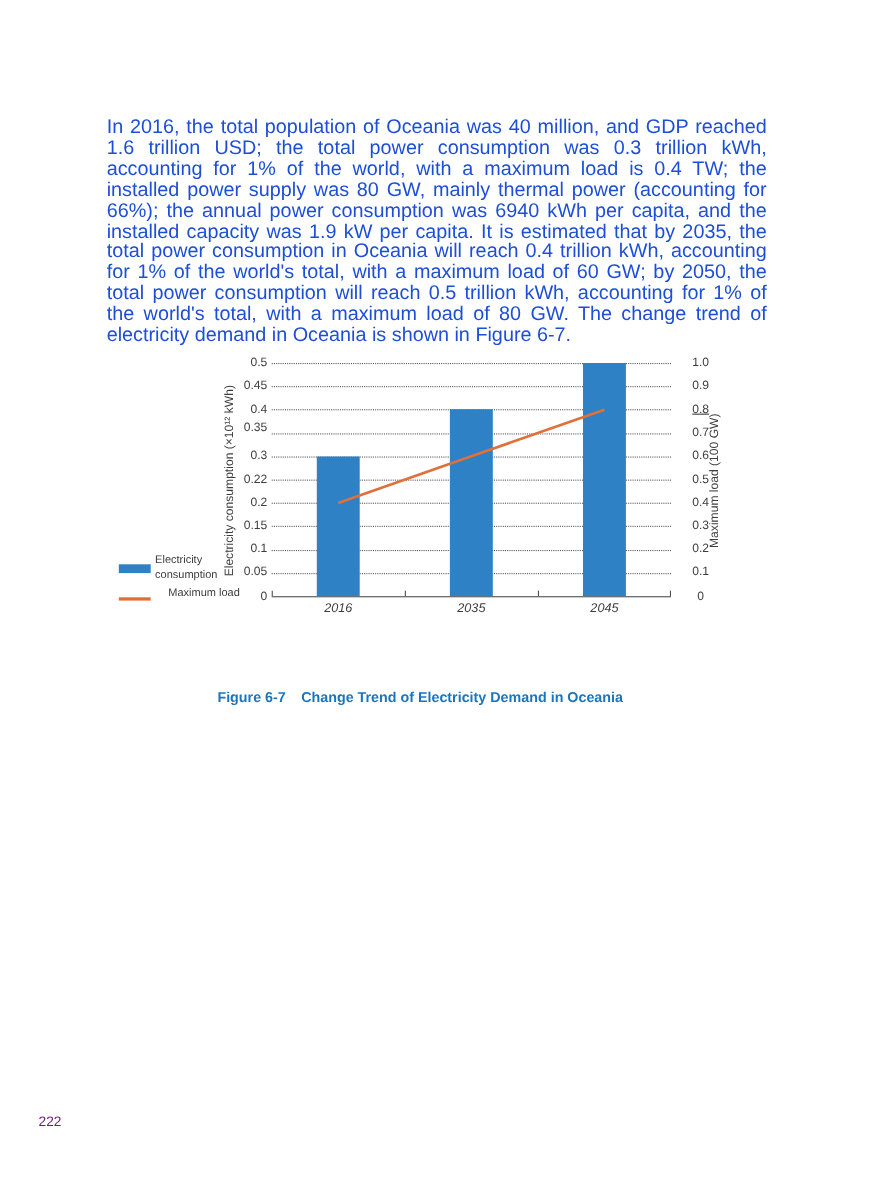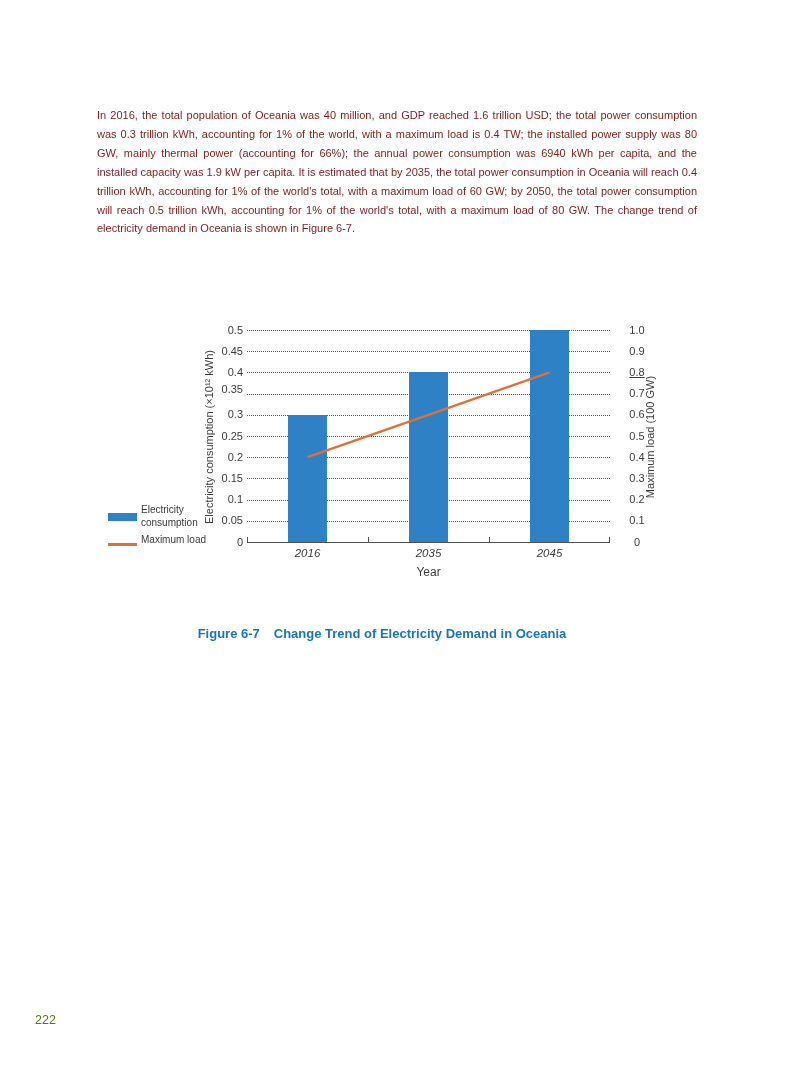--- a/index.html
+++ b/index.html
@@ -2,21 +2,21 @@
 <html><head>
 <meta charset="utf-8">
 <style>
   html,body { margin:0; padding:0; }
   body {
     width:793px; height:1077px; position:relative; background:#ffffff;
     font-family:"Liberation Sans", sans-serif; overflow:hidden;
   }
   #paragraph {
     position:absolute; left:97px; top:106px; width:600px;
-    font-size:11px; line-height:18.9px; text-align:justify; color:#7f1d1d;
+    font-size:18px; line-height:18.9px; text-align:justify; color:#1d4ed8;
   }
   #figure { position:absolute; left:99px; top:320px; width:570px; height:272px; }
   #plot {
     position:absolute; left:148px; top:10px; width:363px; height:212px;
     border-bottom:1.5px solid #4f4f4f;
   }
   .gridline { position:absolute; left:0; width:100%; height:0; border-top:1px dotted #5a5a5a; }
   .bar { position:absolute; bottom:0; width:39px; }
   .axis-tick { position:absolute; bottom:0; width:1px; height:5px; background:#4f4f4f; }
   .ytick-label { position:absolute; font-size:11px; color:#3d3d3d; height:13px; line-height:13px; }
@@ -27,27 +27,27 @@
   .axis-title {
     position:absolute; width:220px; height:14px; font-size:11px; color:#3d3d3d;
     text-align:center; transform:rotate(-90deg); line-height:14px; white-space:nowrap;
   }
   #left-axis-title  { left:0px;   top:110px; }
   #right-axis-title { left:441px; top:110px; }
   #legend-swatch-bar  { position:absolute; left:9px; top:193px; width:29px; height:8px; }
   #legend-swatch-line { position:absolute; left:9px; top:223px; width:29px; height:3px; }
   .legend-label { position:absolute; left:42px; width:74px; font-size:10px; line-height:13px; color:#3a3a3a; }
   #legend-label-bar  { top:183px; }
-  #legend-label-line { top:213px; }
+  #legend-label-line { top:213px;margin-left:12px; }
   #caption {
     position:absolute; left:99px; top:586px; width:566px; text-align:center;
     font-size:13px; font-weight:bold;
   }
   #caption .gap { display:inline-block; width:14px; }
-  #page-number { position:absolute; left:35px; top:1013px; font-size:12.5px; color:#4d7c0f; }
+  #page-number { position:absolute; left:35px; top:1013px; font-size:12.5px; color:#701a75; }
 </style>
 </head>
 <body>
 
 <div id="paragraph">In 2016, the total population of Oceania was 40 million, and GDP reached 1.6 trillion USD; the total power consumption was 0.3 trillion kWh, accounting for 1% of the world, with a maximum load is 0.4 TW; the installed power supply was 80 GW, mainly thermal power (accounting for 66%); the annual power consumption was 6940 kWh per capita, and the installed capacity was 1.9 kW per capita. It is estimated that by 2035, the total power consumption in Oceania will reach 0.4 trillion kWh, accounting for 1% of the world's total, with a maximum load of 60 GW; by 2050, the total power consumption will reach 0.5 trillion kWh, accounting for 1% of the world's total, with a maximum load of 80 GW. The change trend of electricity demand in Oceania is shown in Figure 6-7.</div>
 
 <div id="figure">
   <div id="plot">
       <div class="gridline" style="top: 190.8px;"></div>
       <div class="gridline" style="top: 169.6px;"></div>
@@ -65,31 +65,30 @@
       <div class="axis-tick" style="left: 0px;"></div>
       <div class="axis-tick" style="left: 121px;"></div>
       <div class="axis-tick" style="left: 242px;"></div>
       <div class="axis-tick" style="left: 362px;"></div>
       <svg width="363" height="212" style="position: absolute; left: 0px; top: 0px; overflow: visible;">
         <polyline points="60.5,127.19999999999999 181.5,84.80000000000001 302.5,42.39999999999999" fill="none" stroke="#e0703a" stroke-width="2.4"></polyline>
       </svg>
     </div>
   <div id="left-axis-title" class="axis-title">Electricity consumption (×10¹² kWh)</div>
   <div id="right-axis-title" class="axis-title">Maximum load (100 GW)</div>
-  <div id="xlabel">Year</div>
   <div id="legend-swatch-bar" style="background: rgb(46, 129, 196);"></div>
   <div id="legend-label-bar" class="legend-label">Electricity consumption</div>
   <div id="legend-swatch-line" style="background: rgb(224, 112, 58);"></div>
   <div id="legend-label-line" class="legend-label">Maximum load</div>
 <div class="ytick-label lt" style="top: 215.5px;">0</div>
     <div class="ytick-label lt" style="top: 194.3px;">0.05</div>
     <div class="ytick-label lt" style="top: 173.1px;">0.1</div>
     <div class="ytick-label lt" style="top: 151.9px;">0.15</div>
     <div class="ytick-label lt" style="top: 130.7px;">0.2</div>
-    <div class="ytick-label lt" style="top: 109.5px;">0.25</div>
+    <div class="ytick-label lt" style="top: 109.5px;">0.22</div>
     <div class="ytick-label lt" style="top: 88.3px;">0.3</div>
     <div class="ytick-label lt" style="top: 63px;">0.35</div>
     <div class="ytick-label lt" style="top: 45.9px;">0.4</div>
     <div class="ytick-label lt" style="top: 24.7px;">0.45</div>
     <div class="ytick-label lt" style="top: 3.5px;">0.5</div>
     <div class="ytick-label rt" style="top: 215.5px;">0</div>
     <div class="ytick-label rt" style="top: 194.3px;">0.1</div>
     <div class="ytick-label rt" style="top: 173.1px;">0.2</div>
     <div class="ytick-label rt" style="top: 151.9px;">0.3</div>
     <div class="ytick-label rt" style="top: 130.7px;">0.4</div>

